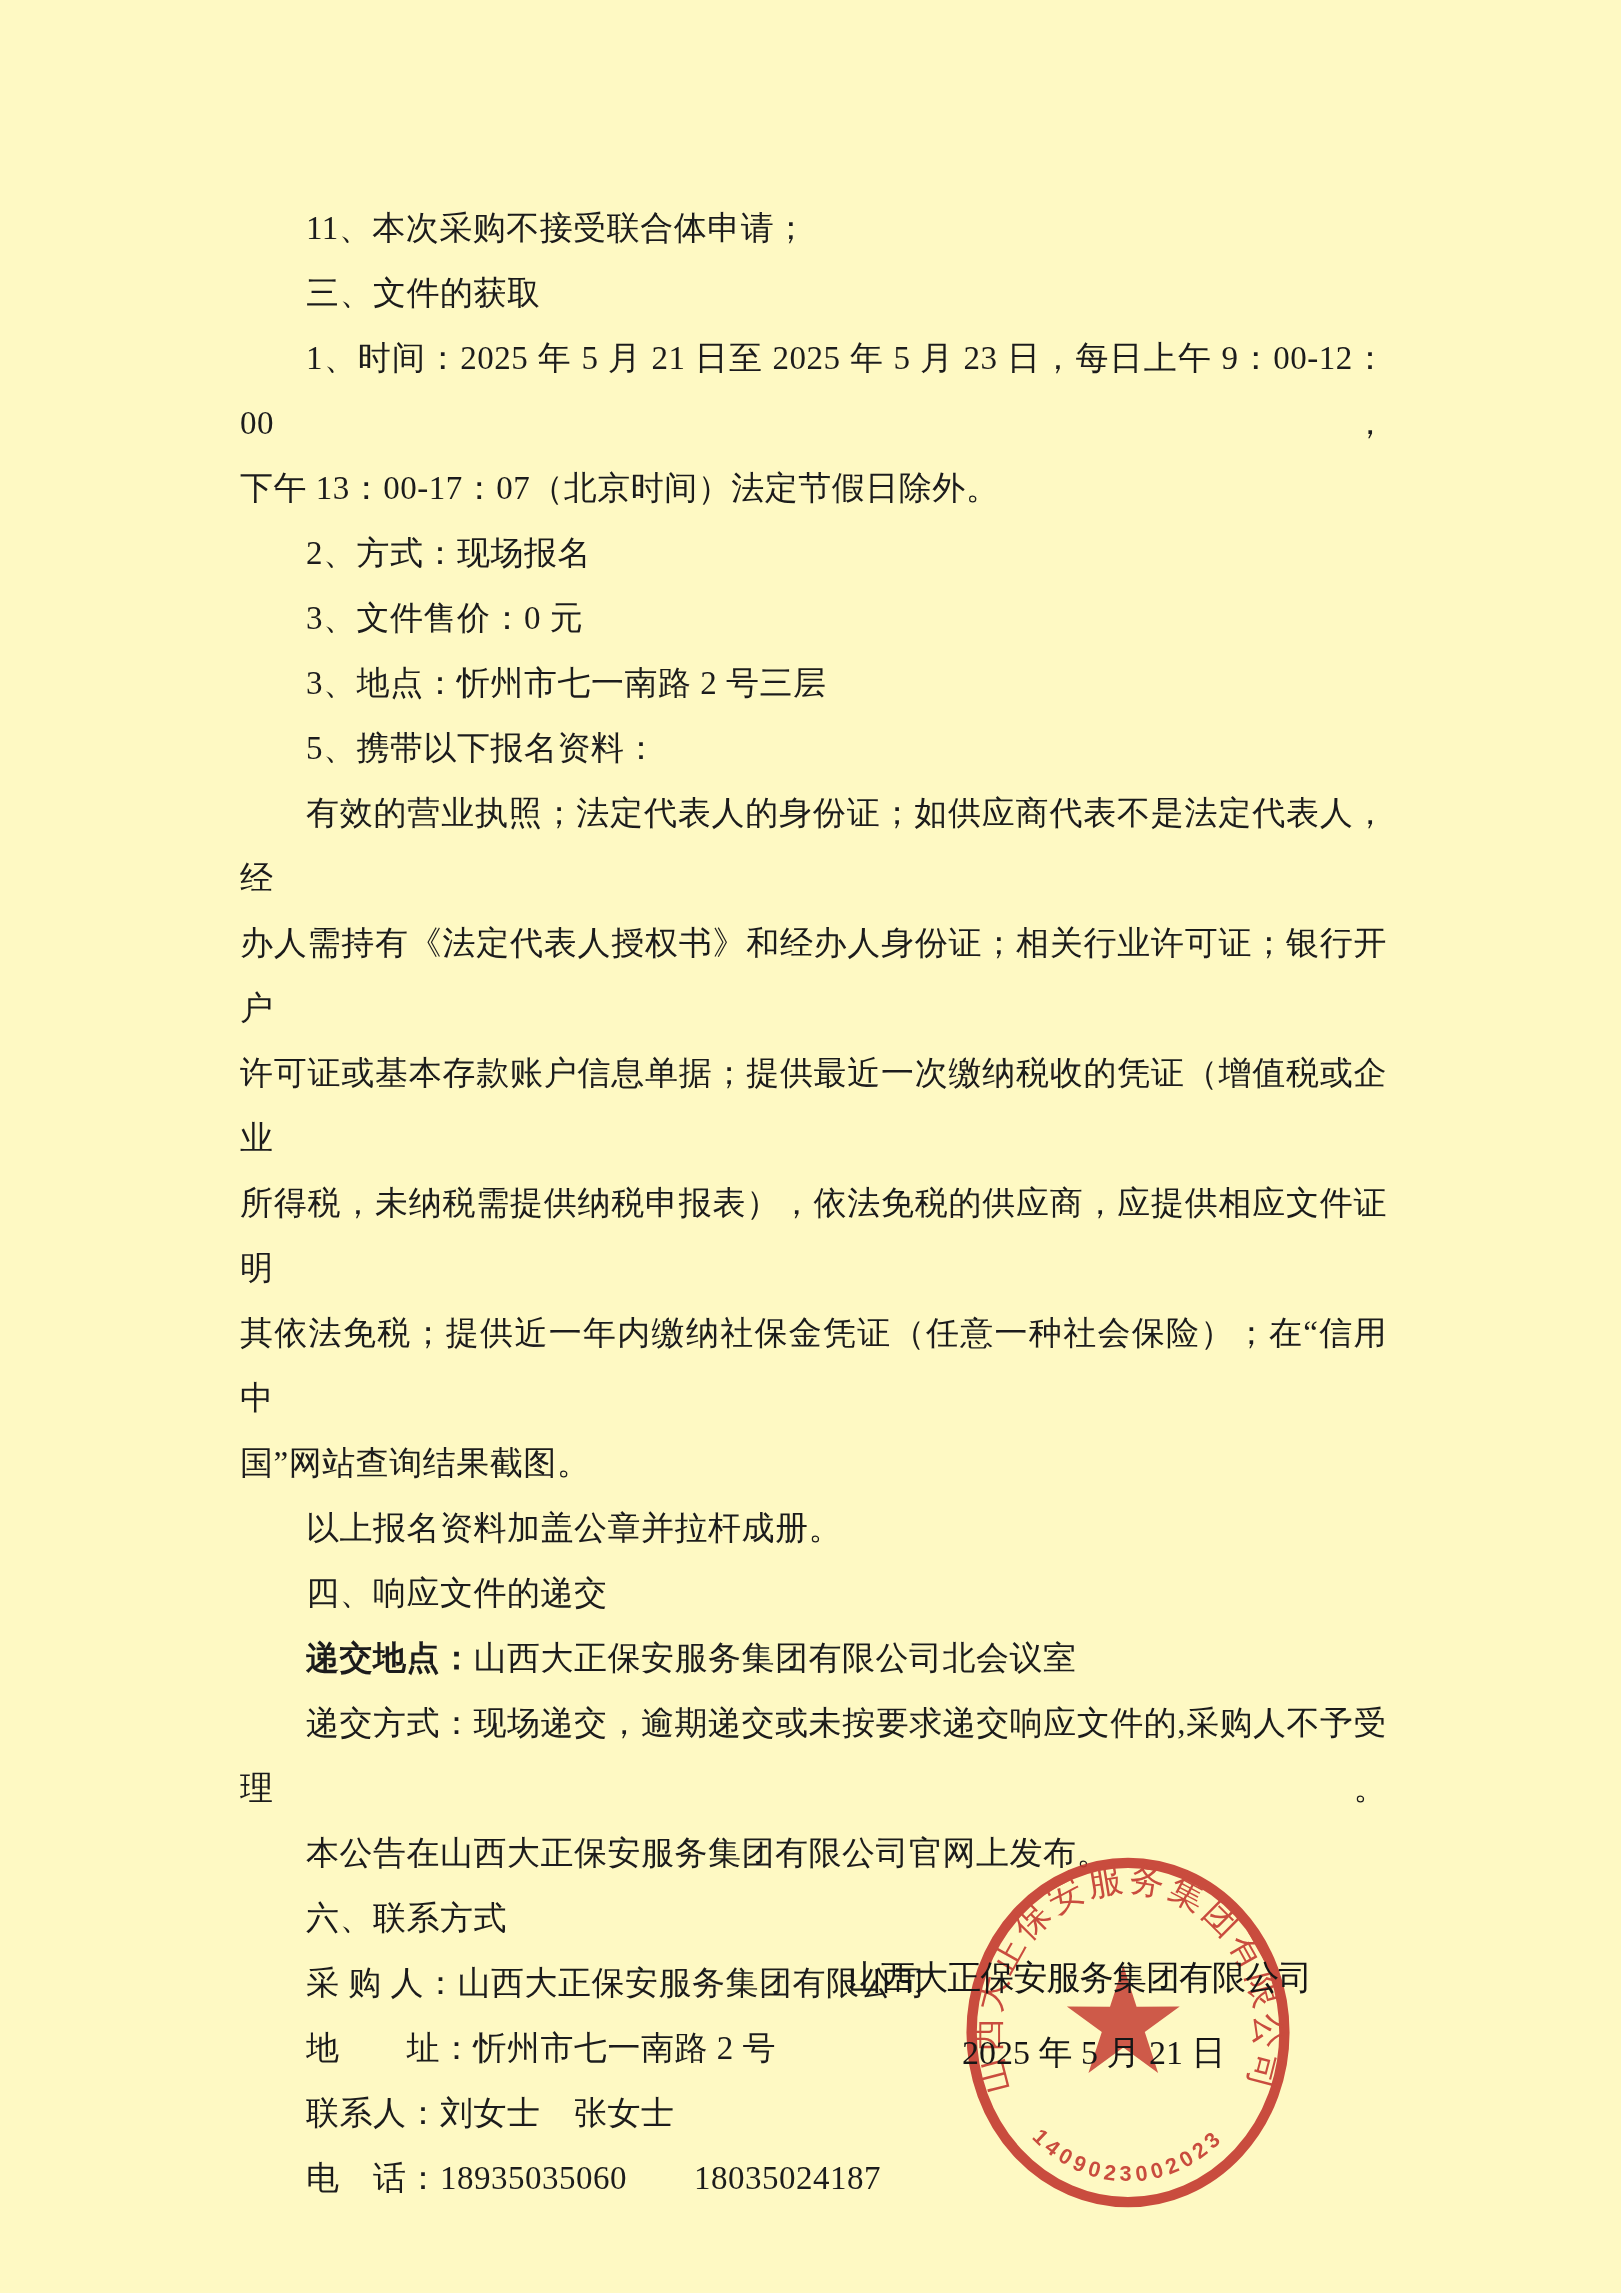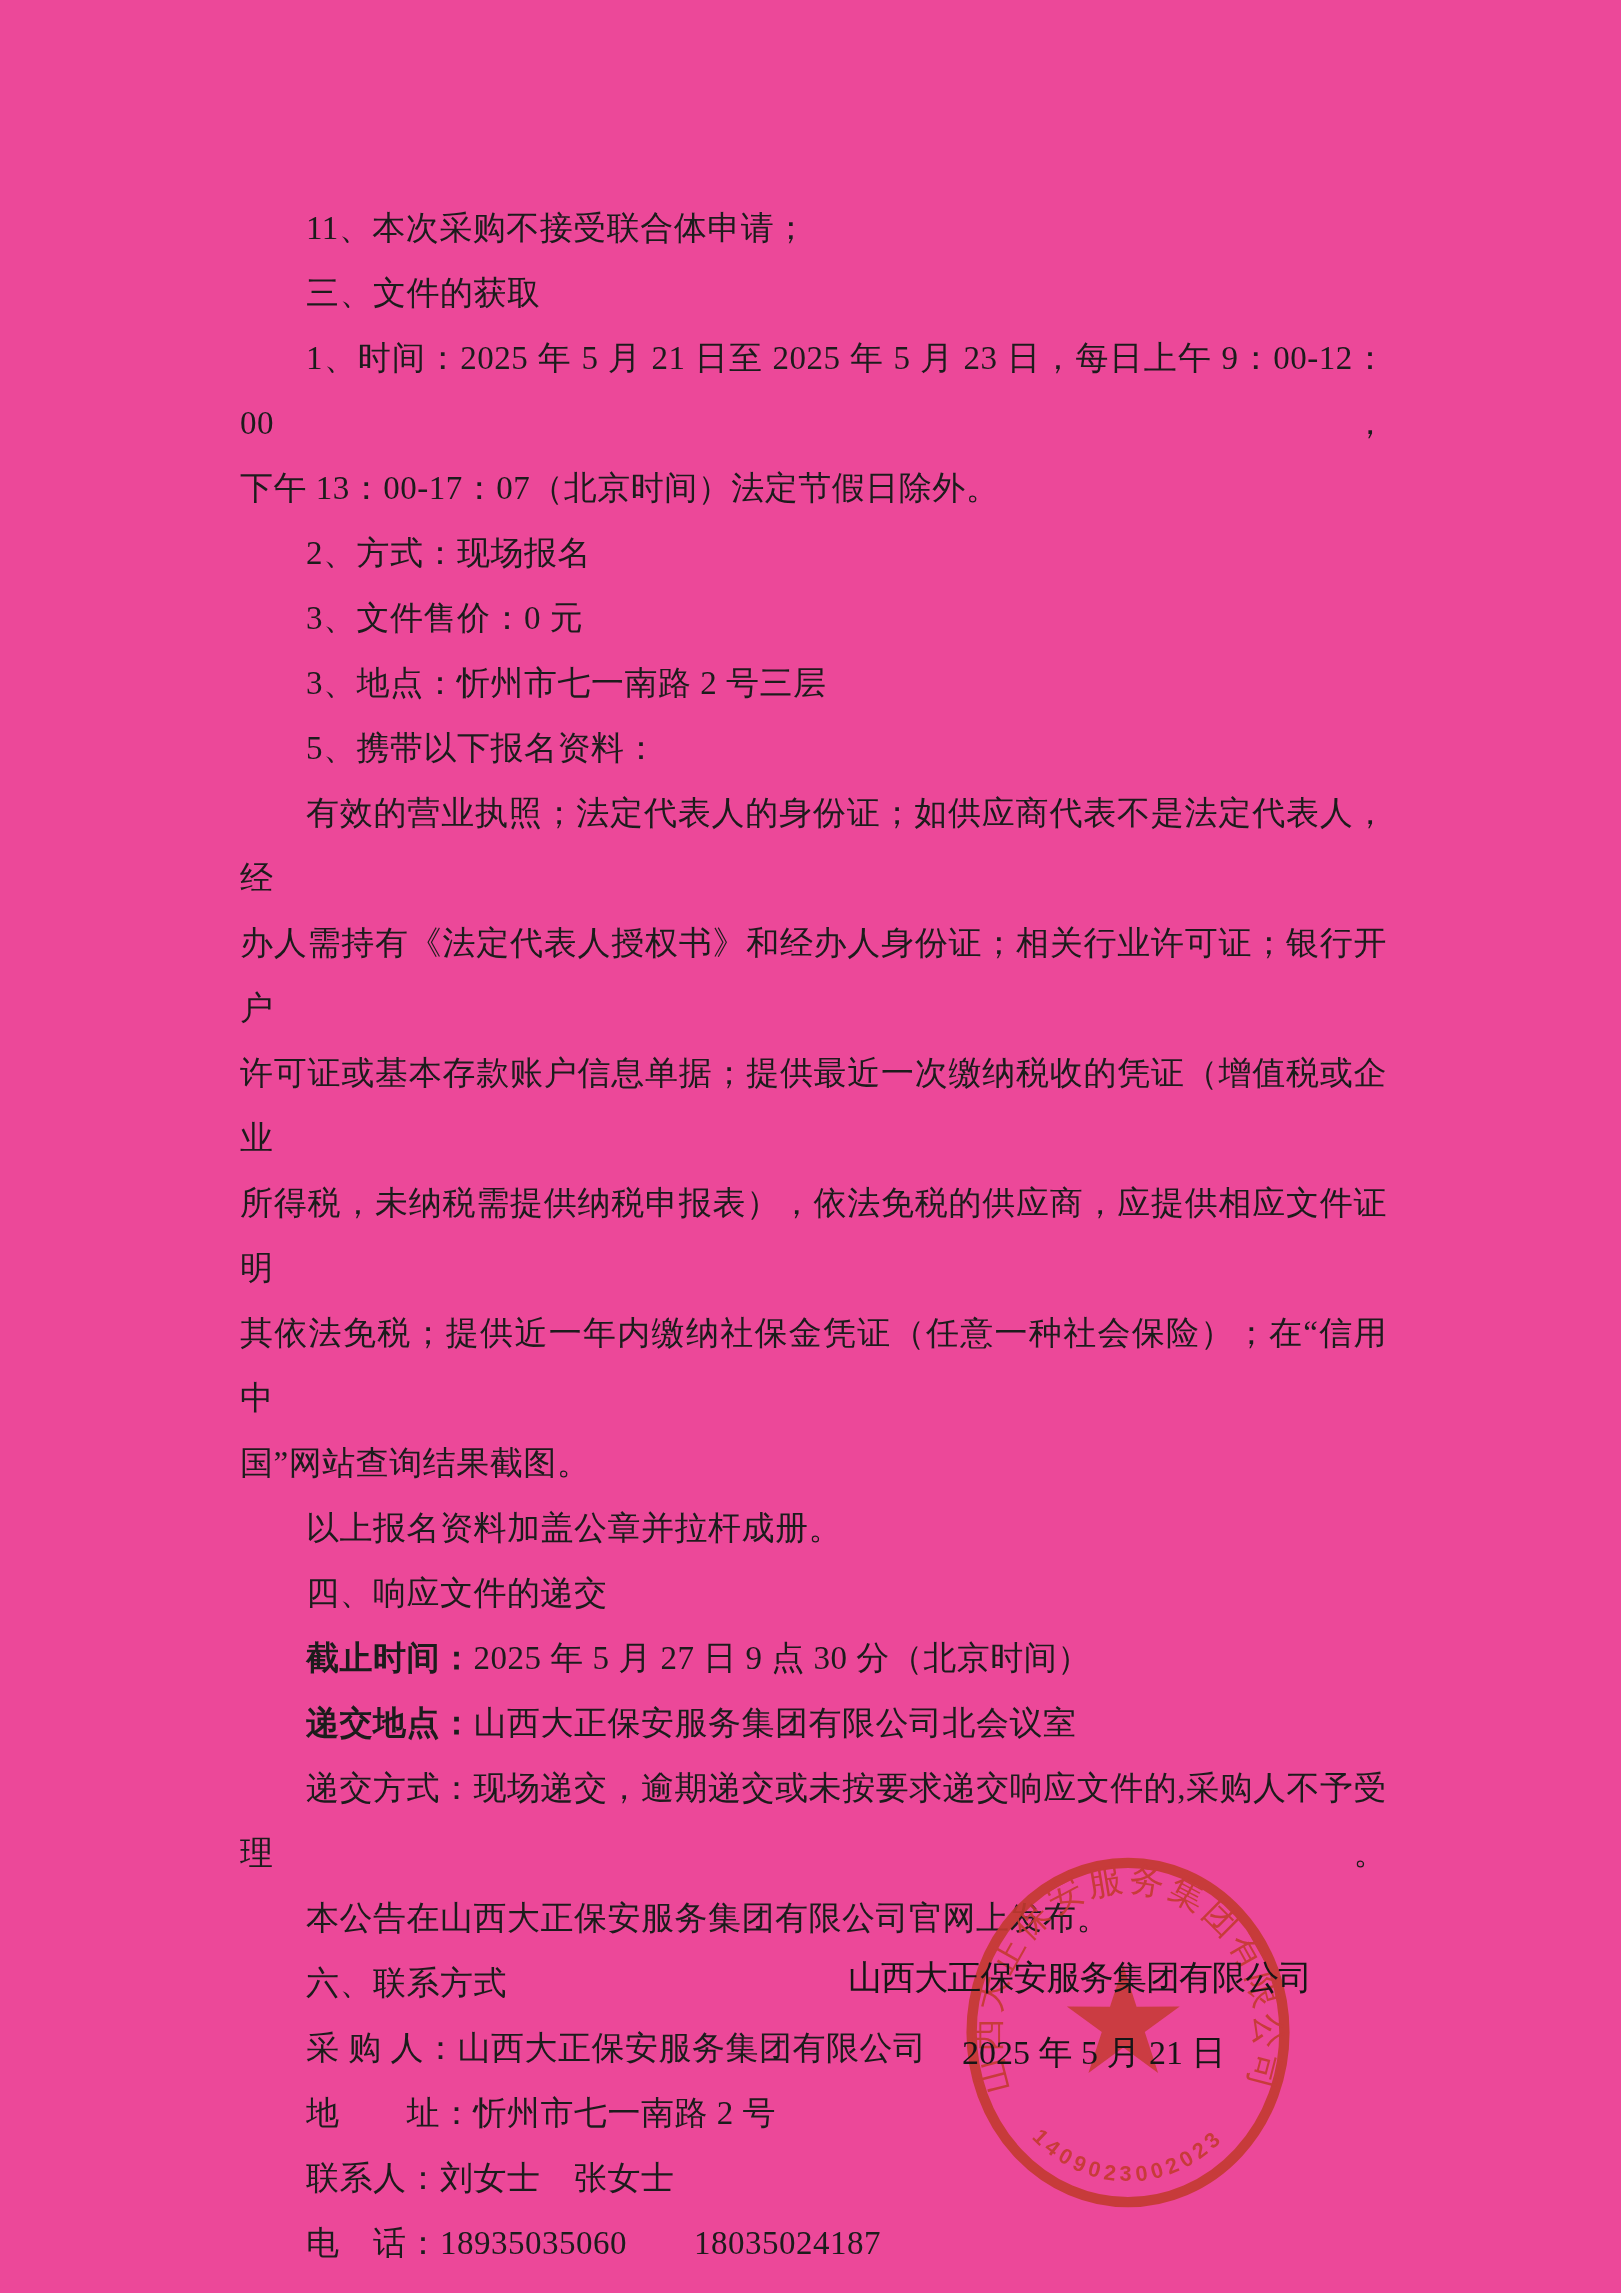--- a/index.html
+++ b/index.html
@@ -4,21 +4,21 @@
 <style>
   html, body {
     margin: 0;
     padding: 0;
     background: #ffffff;
   }
   .page {
     position: relative;
     width: 1621px;
     height: 2294px;
-    background: #ec4899;
+    background: #fef9c3;
     font-family: "Liberation Serif", "DejaVu Serif", serif;
     color: #1c1c1c;
     overflow: hidden;
   }
   .content {
     position: absolute;
     left: 240px;
     top: 196px;
     width: 1147px;
   }
@@ -90,21 +90,20 @@
     <p class="line indent"><span>3、地点：忻州市七一南路 2 号三层</span></p>
     <p class="line indent"><span>5、携带以下报名资料：</span></p>
     <p class="line indent justify"><span>有效的营业执照；法定代表人的身份证；如供应商代表不是法定代表人，经</span></p>
     <p class="line justify"><span>办人需持有《法定代表人授权书》和经办人身份证；相关行业许可证；银行开户</span></p>
     <p class="line justify"><span>许可证或基本存款账户信息单据；提供最近一次缴纳税收的凭证（增值税或企业</span></p>
     <p class="line justify"><span>所得税，未纳税需提供纳税申报表），依法免税的供应商，应提供相应文件证明</span></p>
     <p class="line justify"><span>其依法免税；提供近一年内缴纳社保金凭证（任意一种社会保险）；在“信用中</span></p>
     <p class="line"><span>国”网站查询结果截图。</span></p>
     <p class="line indent"><span>以上报名资料加盖公章并拉杆成册。</span></p>
     <p class="line indent bold"><span>四、响应文件的递交</span></p>
-    <p class="line indent"><span class="lbl-b">截止时间：</span><span>2025 年 5 月 27 日 9 点 30 分（北京时间）</span></p>
     <p class="line indent"><span class="lbl-b">递交地点：</span><span>山西大正保安服务集团有限公司北会议室</span></p>
     <p class="line indent justify"><span>递交方式：现场递交，逾期递交或未按要求递交响应文件的,采购人不予受理。</span></p>
     <p class="line indent"><span>本公告在山西大正保安服务集团有限公司官网上发布。</span></p>
     <p class="line indent bold"><span>六、联系方式</span></p>
     <p class="line indent"><span>采 购 人：</span><span>山西大正保安服务集团有限公司</span></p>
     <p class="line indent"><span>地　　址：</span><span>忻州市七一南路 2 号</span></p>
     <p class="line indent"><span>联系人：</span><span>刘女士　张女士</span></p>
     <p class="line indent"><span>电　话：</span><span>18935035060　　18035024187</span></p>
   </div>
 

